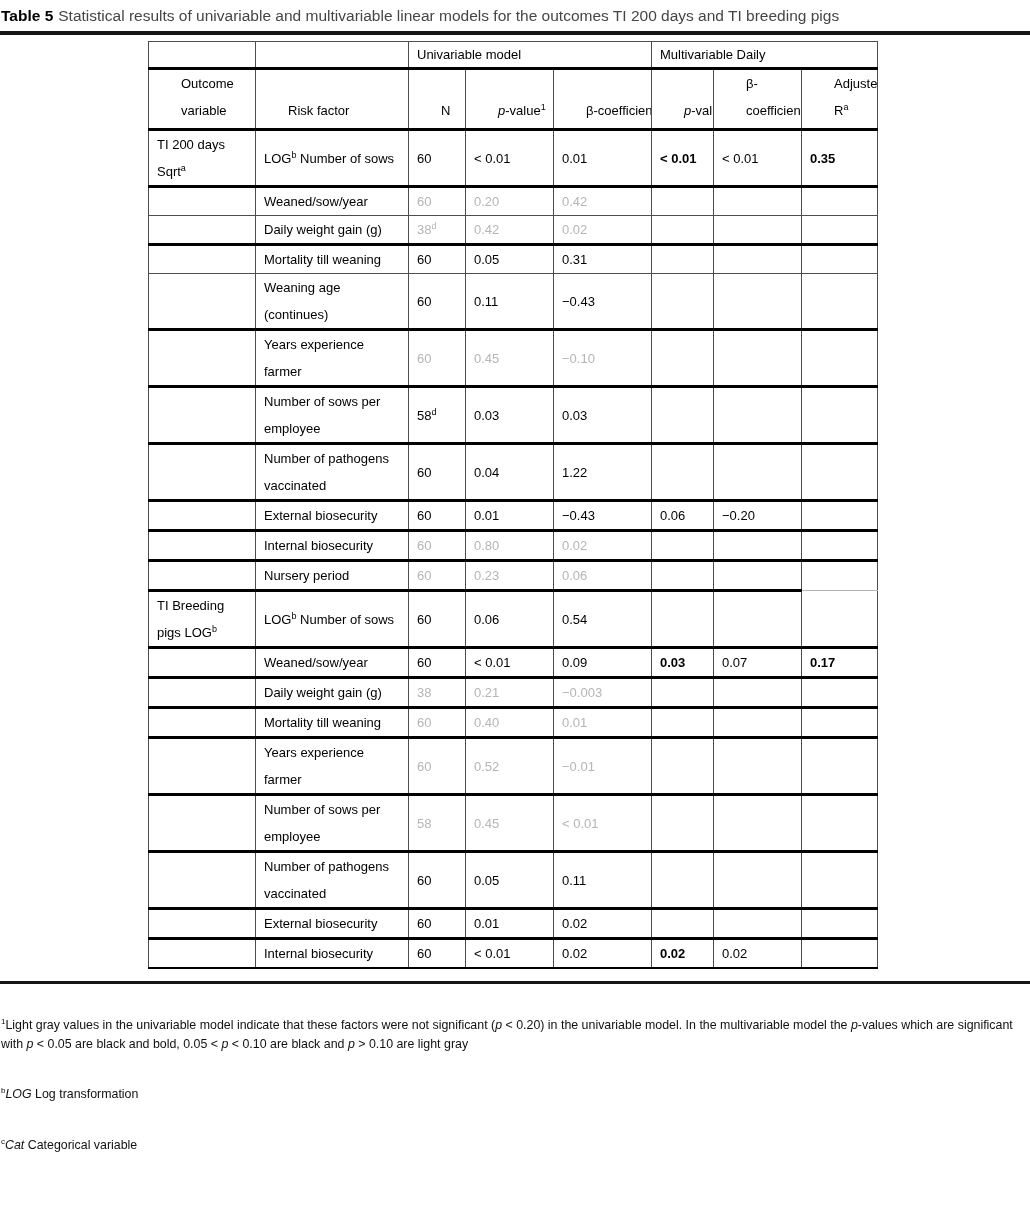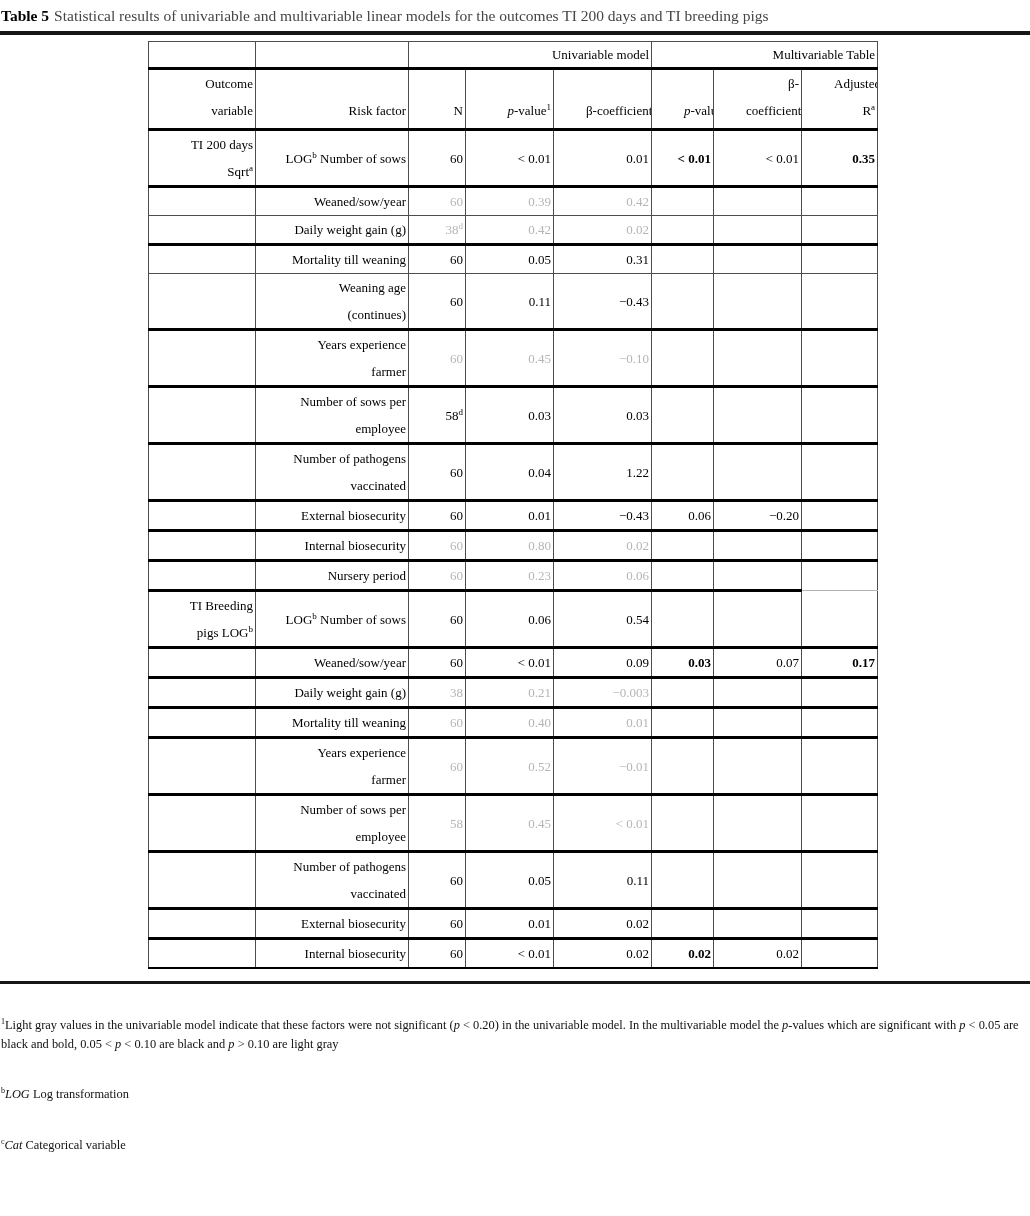--- a/index.html
+++ b/index.html
@@ -1,41 +1,40 @@
 <!DOCTYPE html>
 <html style="--ns-gray: #b5b5b5;"><head>
 <meta charset="utf-8">
 <style>
   html,body{margin:0;padding:0;background:#fff;}
   .page{
     position:relative;
     width:1030px;height:1216px;
     background:#ffffff;
     overflow:hidden;
-    font-family:Liberation Serif, serif;
+    font-family:Liberation Sans, sans-serif;
     color:#000;
   }
   .caption{
     margin:5px 0 0 1px;
     font-size:15.5px;
     line-height:21px;
     color:#454545;
     white-space:nowrap;
   }
   .cap-label{font-weight:bold;color:#000;margin-right:5px;}
   .rule{width:1030px;background:#161616;}
   .rule-top{height:4px;margin-top:5px;}
   .rule-bottom{height:3px;margin-top:12px;}
   table.results{
     margin:6px 0 0 148px;
     border-collapse:collapse;
     table-layout:fixed;
     width:729px;
     font-size:13px;
-    text-align:right;
   }
   table.results td{
     border:1px solid #4d4d4d;
     padding:0 2px 0 8px;
     line-height:27px;
     vertical-align:middle;
     white-space:pre;
     overflow:hidden;
   }
   tr.bb-thick > td{border-bottom:3px solid #000;}
@@ -80,21 +79,21 @@
         <col style="width: 98px;">
         <col style="width: 62px;">
         <col style="width: 88px;">
         <col style="width: 76px;">
       </colgroup>
     <tbody>
         <tr class="ghead bb-thick">
           <td></td>
           <td></td>
           <td colspan="3">Univariable model</td>
-          <td colspan="3">Multivariable Table</td>
+          <td colspan="3">Multivariable Daily</td>
         </tr>
         <tr class="chead bb-thick">
           <td>Outcome<br>variable</td>
           <td>Risk factor</td>
           <td>N</td>
           <td><em>p</em>-value<sup>1</sup></td>
           <td>β-coefficient</td>
           <td><em>p</em>-value</td>
           <td>β-<br>coefficient</td>
           <td>Adjusted<br>R<sup>a</sup></td>
@@ -106,21 +105,21 @@
           <td>&lt; 0.01</td>
           <td>0.01</td>
           <td class="bold">&lt; 0.01</td>
           <td>&lt; 0.01</td>
           <td class="bold">0.35</td>
         </tr>
         <tr class="bb-thin">
           <td></td>
           <td>Weaned/sow/year</td>
           <td class="gray">60</td>
-          <td class="gray">0.39</td>
+          <td class="gray">0.20</td>
           <td class="gray">0.42</td>
           <td></td>
           <td></td>
           <td></td>
         </tr>
         <tr class="bb-thick">
           <td></td>
           <td>Daily weight gain (g)</td>
           <td class="gray">38<sup>d</sup></td>
           <td class="gray">0.42</td>

